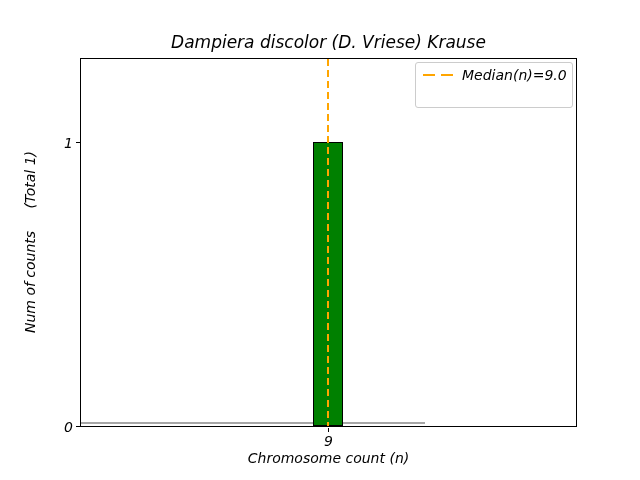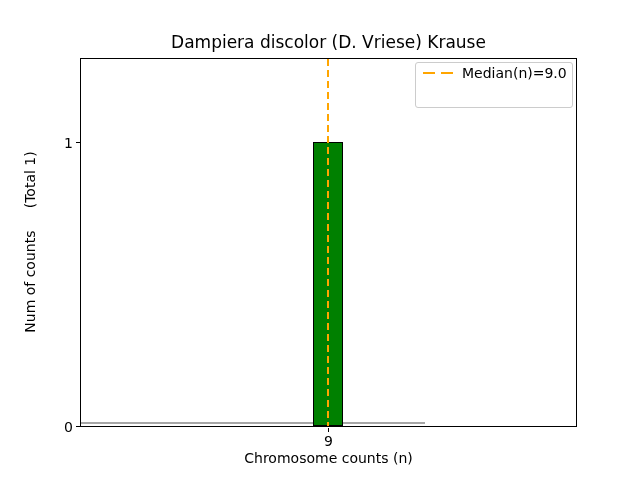--- a/index.html
+++ b/index.html
@@ -5,21 +5,21 @@
   html, body { margin: 0; padding: 0; background: #fff; }
   #figure {
     position: relative;
     width: 640px;
     height: 480px;
     background: #ffffff;
     font-family: "DejaVu Sans", sans-serif;
     color: #000000;
     overflow: hidden;
   }
-  .abs { position: absolute; }
+  .abs { position: absolute; font-style: italic; }
 
   #chart-title {
     left: 80px; top: 31px; width: 497px; height: 22px;
     text-align: center;
     font-size: 17px;
     line-height: 22px;
     white-space: nowrap;
   }
 
   #plot-area {
@@ -50,21 +50,20 @@
   #legend {
     left: 415px; top: 62px; width: 158px; height: 46px;
     box-sizing: border-box;
     border: 1px solid #cccccc;
     border-radius: 3px;
     background: rgba(255,255,255,0.9);
     padding: 2px 6px 18px 7px;
     font-size: 14px;
     z-index: 5;
     display: flex;
-    flex-direction: column;
     justify-content: space-around;
   }
   .legend-row {
     display: flex;
     align-items: center;
     height: 20px;
     white-space: nowrap;
   }
   .legend-handle { width: 30px; height: 2px; margin-right: 9px; flex: none; }
 
@@ -120,15 +119,15 @@
   <div id="x-tick-label-9" class="abs tick-label">9</div>
 
   <div id="y-tick-mark-1" class="abs tick-mark"></div>
   <div id="y-tick-mark-0" class="abs tick-mark"></div>
   <div id="x-tick-mark-9" class="abs tick-mark"></div>
 
   <div id="y-axis-label-anchor" class="abs">
     <div id="y-axis-label">Num of counts     (Total 1)</div>
   </div>
 
-  <div id="x-axis-label" class="abs">Chromosome counts (n)</div>
+  <div id="x-axis-label" class="abs">Chromosome count (n)</div>
 
 </div>
 
 </body></html>

